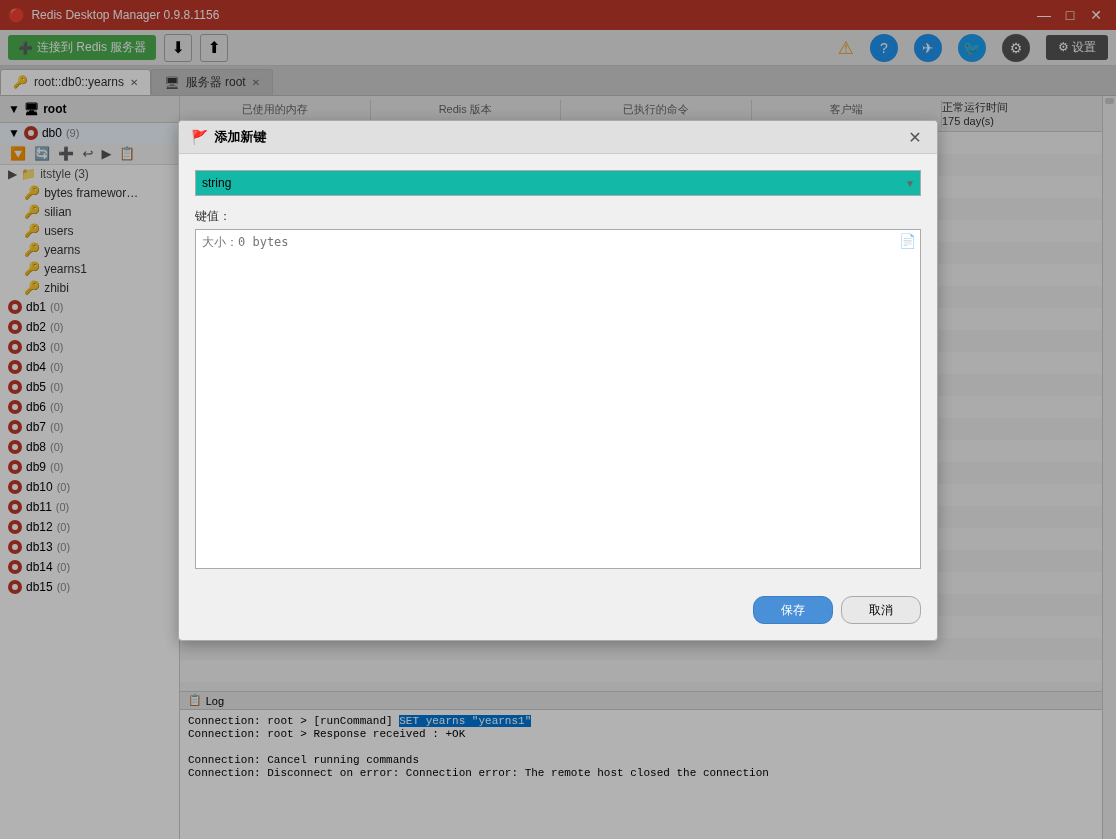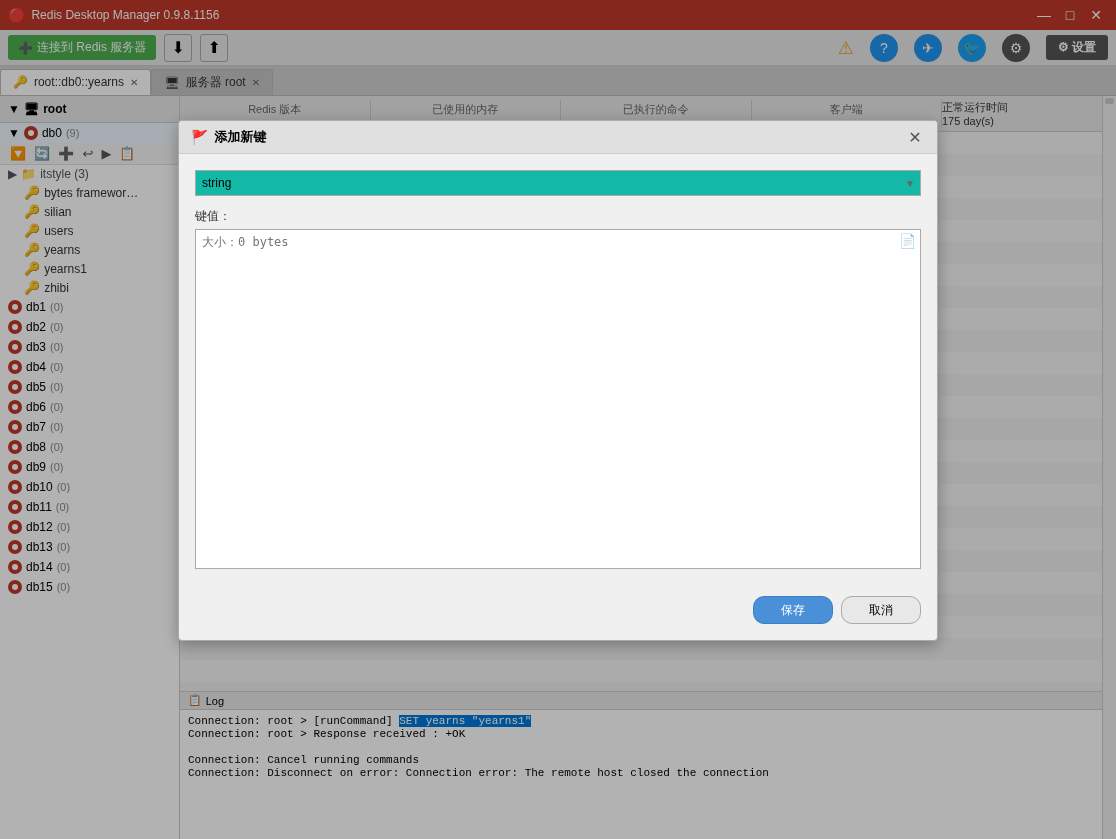--- a/index.html
+++ b/index.html
@@ -62,21 +62,20 @@
       font-size: 14px; cursor: pointer;
     }
     .settings-btn {
       background: #555;
       color: white;
       border: none;
       padding: 4px 12px;
       border-radius: 3px;
       cursor: pointer;
       font-size: 12px;
-      font-weight: bold;
     }
 
     
     .tabs {
       background: #d0d0d0;
       height: 30px;
       display: flex;
       align-items: flex-end;
       padding: 0 0;
       border-bottom: 1px solid #bbb;
@@ -524,24 +523,24 @@
       <span>db15</span>
       <span class="db-count">(0)</span>
     </div>
       </div>
   </div>
 
   <div class="content-area">
 
     <div class="server-info-header">
       <div class="server-info-col">
+        <span>已使用的内存</span>
+      </div>
+      <div class="server-info-col">
         <span>Redis 版本</span>
-      </div>
-      <div class="server-info-col">
-        <span>已使用的内存</span>
       </div>
       <div class="server-info-col">
         <span>已执行的命令</span>
       </div>
       <div class="server-info-col">
         <span>客户端</span>
       </div>
       <div class="uptime-col">
         <div>正常运行时间</div>
         <div>175 day(s)</div>

